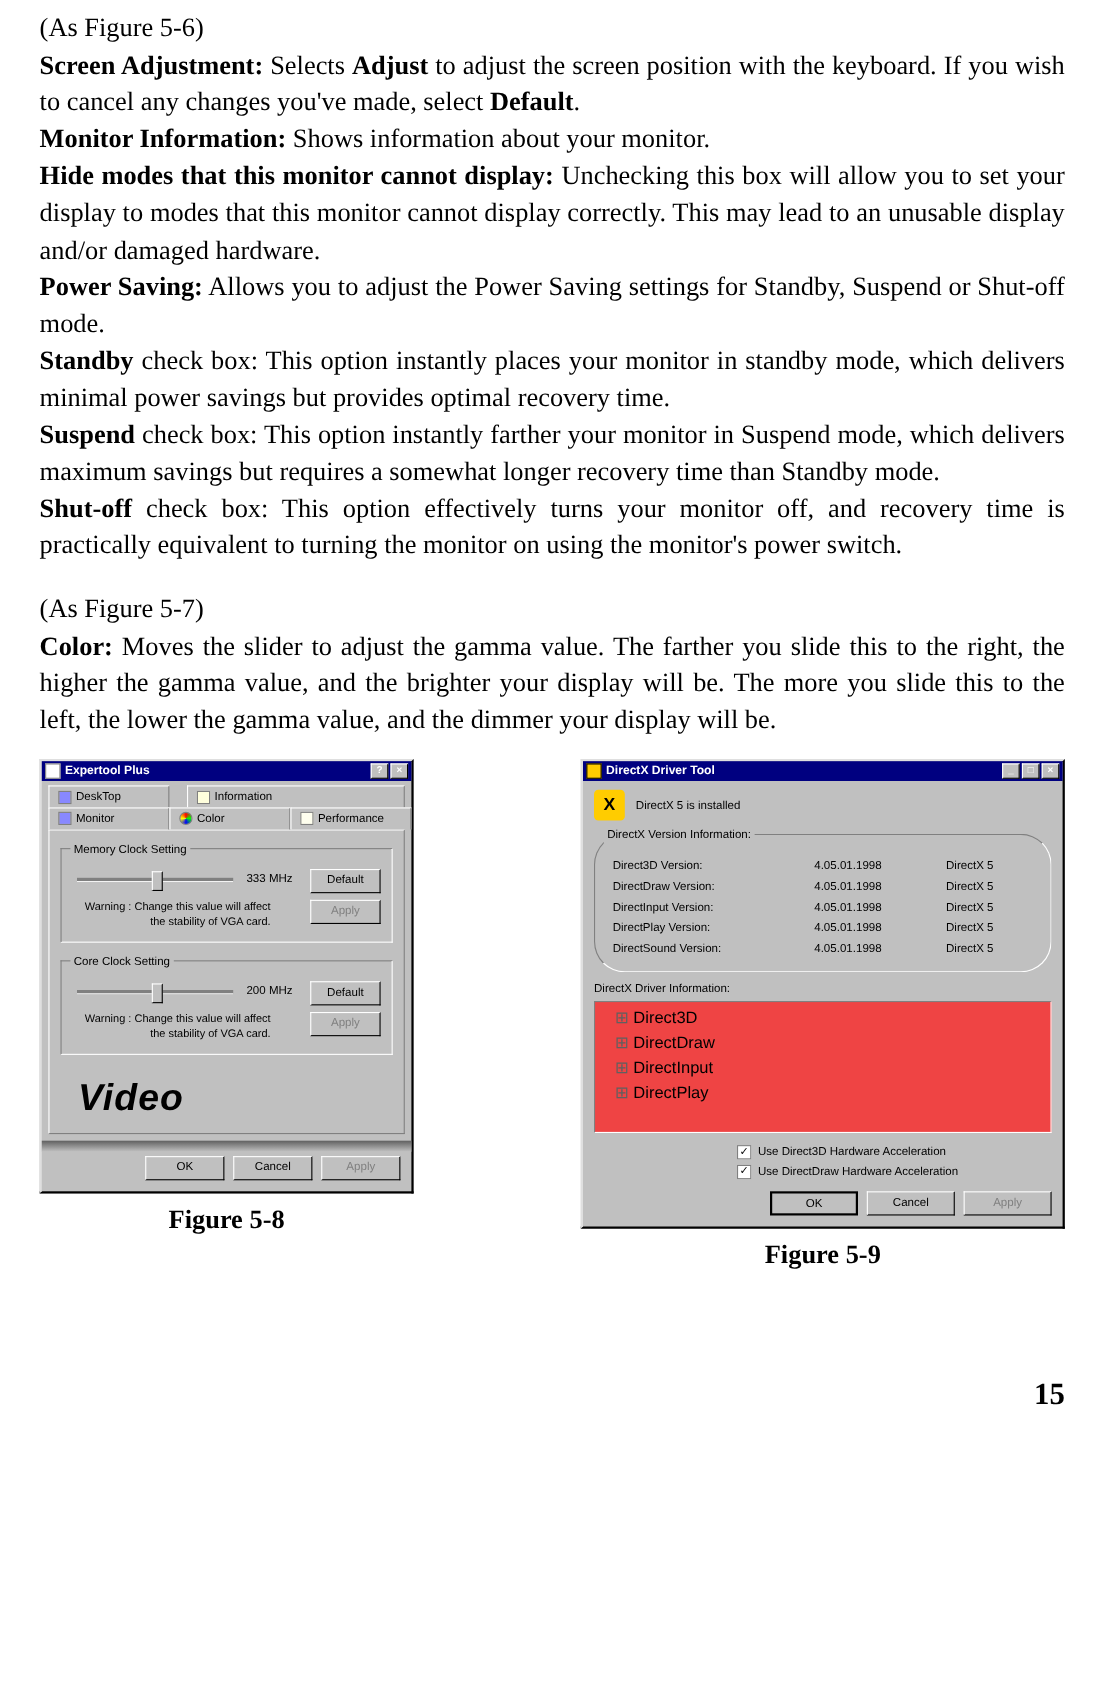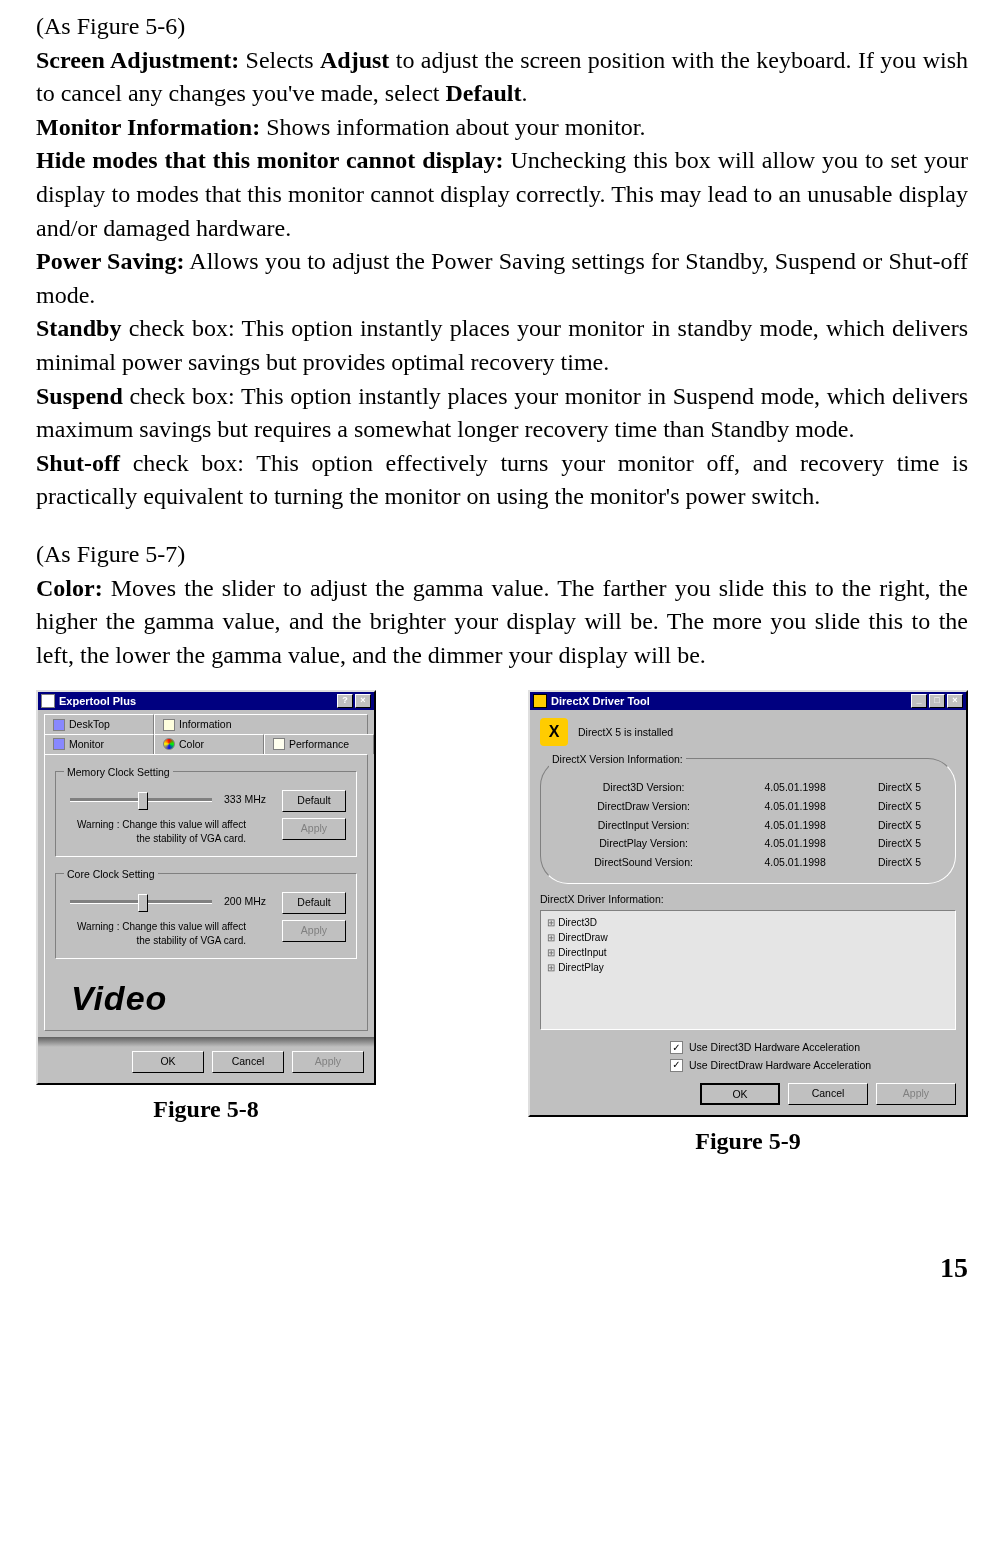--- a/index.html
+++ b/index.html
@@ -70,21 +70,21 @@
   .win-btn {
     width: 16px; height: 14px;
     background:#c0c0c0;
     border:1px solid #000;
     border-top-color:#fff; border-left-color:#fff;
     margin-left:2px;
     font-size:9px; line-height:11px; text-align:center;
     font-family: sans-serif;
   }
 
-  .tab-row { display:flex; padding:4px 6px 0 6px; gap:0; flex-wrap:wrap; }
+  .tab-row { display:flex; padding:4px 6px 0 6px; gap:16px; flex-wrap:wrap; }
   .tab {
     background:#c0c0c0;
     border:1px solid #808080;
     border-top-color:#fff; border-left-color:#fff;
     border-bottom:none;
     padding:2px 8px;
     font-size:10.5px;
     display:flex; align-items:center; gap:4px;
     min-width:110px;
   }
@@ -162,25 +162,25 @@
   }
 
   
   .dx-icon {
     width:28px; height:28px; background:#ffcc00; border-radius:4px;
     display:flex; align-items:center; justify-content:center;
     font-weight:bold; font-family:sans-serif; font-size:16px; color:#000;
   }
   .dx-head { display:flex; align-items:center; gap:10px; padding:8px 10px; }
   .info-table { width:100%; font-size:10.5px; }
-  .info-table td { padding:1px 4px;text-align:center; }
+  .info-table td { padding:1px 4px; }
   .treebox {
-    background:#e5e5e5; border:1px solid #808080;
+    background:#ef4444; border:1px solid #808080;
     border-right-color:#fff; border-bottom-color:#fff;
-    height:120px; padding:4px 6px; overflow:hidden; font-size:10px;
+    height:120px; padding:4px 18px; overflow:hidden; font-size:15px;
     margin-top:4px;
   }
   .tree-item::before { content:"⊞  "; font-family:sans-serif; color:#606060; }
   .tree-item { line-height:1.5; }
   .chk-row { display:flex; align-items:center; gap:6px; font-size:10.5px; margin:3px 0 3px 140px;}
   .chk {
     width:13px; height:13px; background:#fff; border:1px solid #808080;
     display:inline-flex; align-items:center; justify-content:center;
     font-size:10px; line-height:10px;
   }
@@ -205,21 +205,21 @@
 
 <p class="para">
   <b>Power Saving:</b><span> Allows you to adjust the Power Saving settings for Standby, Suspend or Shut-off mode.</span>
 </p>
 
 <p class="para">
   <b>Standby</b><span> check box: This option instantly places your monitor in standby mode, which delivers minimal power savings but provides optimal recovery time.</span>
 </p>
 
 <p class="para">
-  <b>Suspend</b><span> check box: This option instantly places your monitor in Suspend mode, which delivers maximum savings but requires a somewhat longer recovery time than Standby mode.</span>
+  <b>Suspend</b><span> check box: This option instantly farther your monitor in Suspend mode, which delivers maximum savings but requires a somewhat longer recovery time than Standby mode.</span>
 </p>
 
 <p class="para">
   <b>Shut-off</b><span> check box: This option effectively turns your monitor off, and recovery time is practically equivalent to turning the monitor on using the monitor's power switch.</span>
 </p>
 
 <p class="para" style="margin-top:24px;">(As Figure 5-7)</p>
 
 <p class="para">
   <b>Color:</b><span> Moves the slider to adjust the gamma value.  The farther you slide this to the right, the higher the gamma value, and the brighter your display will be.  The more you slide this to the left, the lower the gamma value, and the dimmer your display will be.</span>

